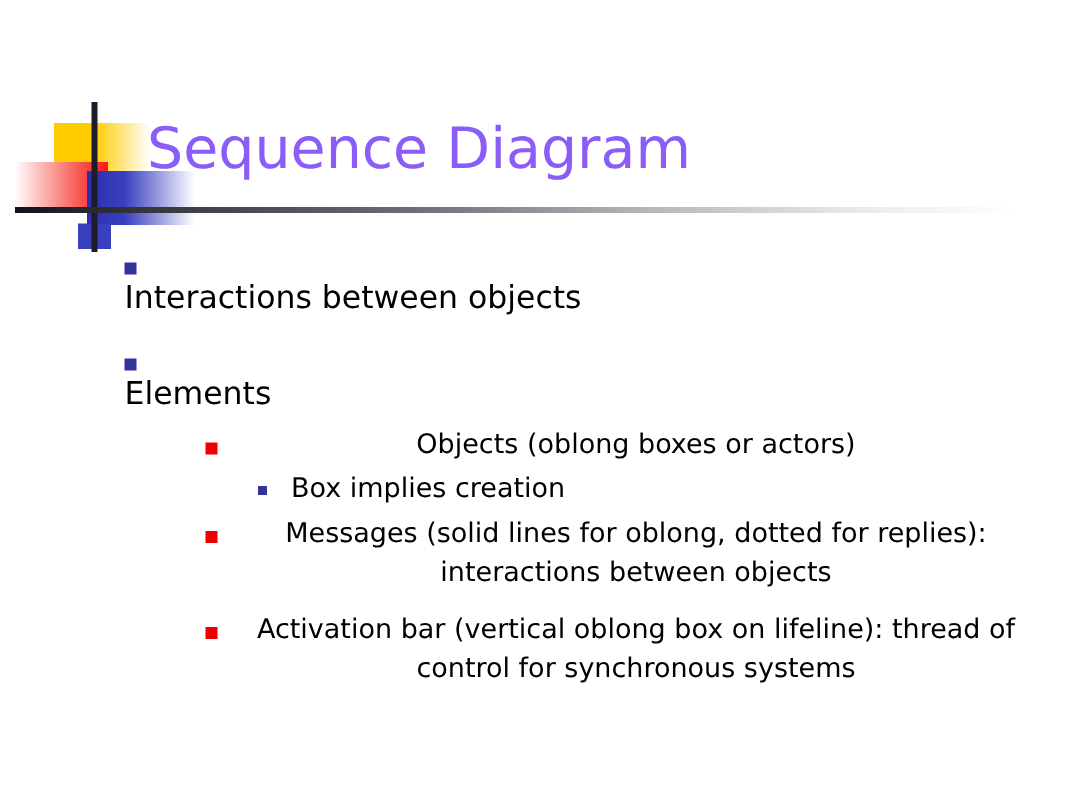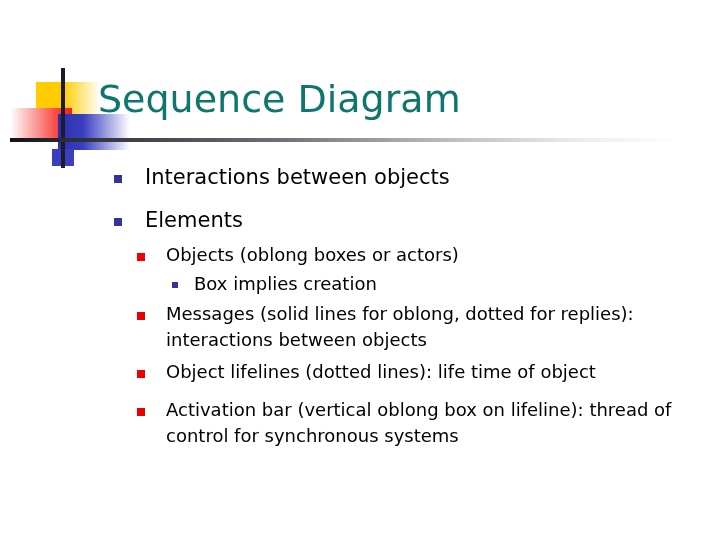--- a/index.html
+++ b/index.html
@@ -80,21 +80,21 @@
     background: linear-gradient(to right, #111119 0%, #2b2b33 8%, #6c6c74 38%, #b8b8bd 62%, #ebebee 82%, #ffffff 97%);
   }
 
   
   .slide-title {
     position: absolute;
     left: 98px;
     top: 76px;
     font-size: 38px;
     line-height: 46px;
-    color: #0f766e;
+    color: #8b5cf6;
     font-family: "DejaVu Sans", sans-serif;
     font-weight: 400;
     letter-spacing: 0px;
     white-space: nowrap;
   }
 
   
   .body-list {
     position: absolute;
     left: 0;
@@ -111,22 +111,23 @@
     flex: 0 0 auto;
     display: inline-block;
   }
   .bullet-text {
     flex: 1 1 auto;
     color: #000000;
   }
 
   
   .lvl1 {
-    padding-left: 114px;
+    padding-left: 83px;
     margin-bottom: 0px;
+    flex-direction: column;
   }
   .lvl1 .bullet-mark {
     width: 8px;
     height: 8px;
     background: #333399;
     margin-top: 13px;
     margin-right: 23px;
   }
   .lvl1 .bullet-text {
     font-size: 21px;
@@ -142,20 +143,21 @@
     width: 8px;
     height: 8px;
     background: #EE0000;
     margin-top: 11px;
     margin-right: 21px;
   }
   .lvl2 .bullet-text {
     font-size: 18px;
     line-height: 26px;
     padding-right: 38px;
+    text-align: center;
   }
 
   
   .lvl3 {
     padding-left: 172px;
   }
   .lvl3 .bullet-mark {
     width: 6px;
     height: 6px;
     background: #333399;
@@ -209,24 +211,20 @@
       <span class="bullet-mark"></span>
       <span class="bullet-text">Box implies creation</span>
     </div>
 
     <div class="bullet-row lvl2 sp-above-lvl2">
       <span class="bullet-mark"></span>
       <span class="bullet-text">Messages (solid lines for oblong, dotted for replies): interactions between objects</span>
     </div>
 
 
-    <div class="bullet-row lvl2 sp-above-lvl2">
-      <span class="bullet-mark"></span>
-      <span class="bullet-text">Object lifelines (dotted lines): life time of object</span>
-    </div>
 
     <div class="bullet-row lvl2 sp-tight">
       <span class="bullet-mark"></span>
       <span class="bullet-text">Activation bar (vertical oblong box on lifeline): thread of control for synchronous systems</span>
     </div>
 
   </div>
 </div>
 
 </body></html>

